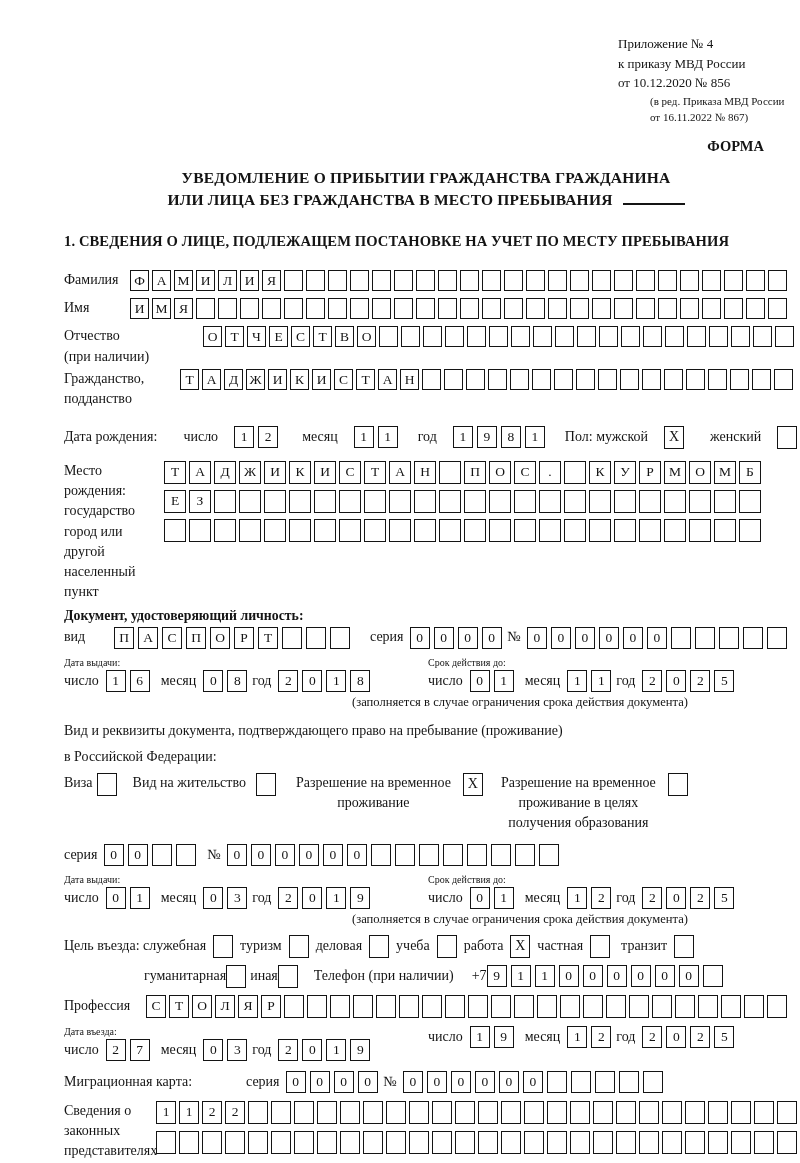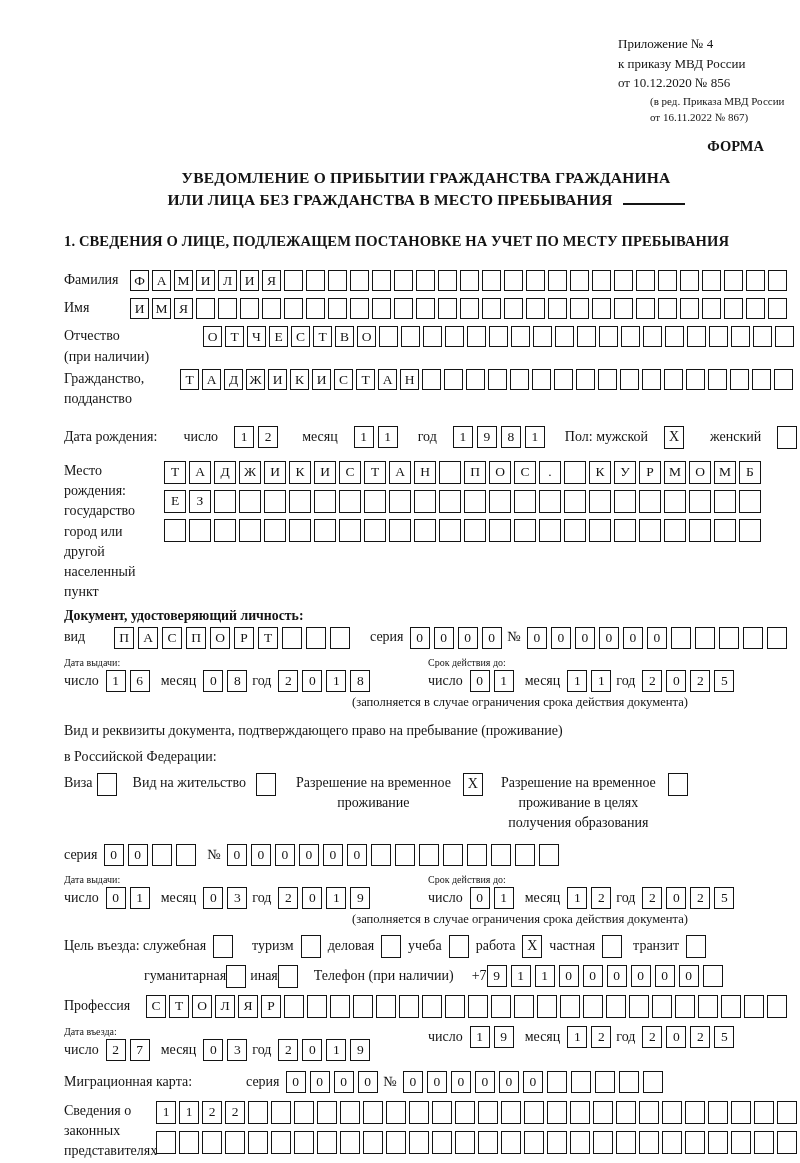--- a/index.html
+++ b/index.html
@@ -525,21 +525,21 @@
             <span class="cell">5</span>
           </span>
       </div>
     </div>
   </div>
   <div class="note-right">(заполняется в случае ограничения срока действия документа)</div>
 
   <div class="row" style="margin-top:8px; align-items:center; gap:7px">
     <span class="lbl">Цель въезда: служебная</span>
     <span class="checkbox"></span>
-    <span class="lbl" style="margin-left:12px">туризм</span>
+    <span class="lbl" style="margin-left:0">туризм</span>
     <span class="checkbox"></span>
     <span class="lbl">деловая</span>
     <span class="checkbox"></span>
     <span class="lbl">учеба</span>
     <span class="checkbox"></span>
     <span class="lbl">работа</span>
     <span class="checkbox">X</span>
     <span class="lbl">частная</span>
     <span class="checkbox"></span>
     <span class="lbl" style="margin-left:4px">транзит</span>

